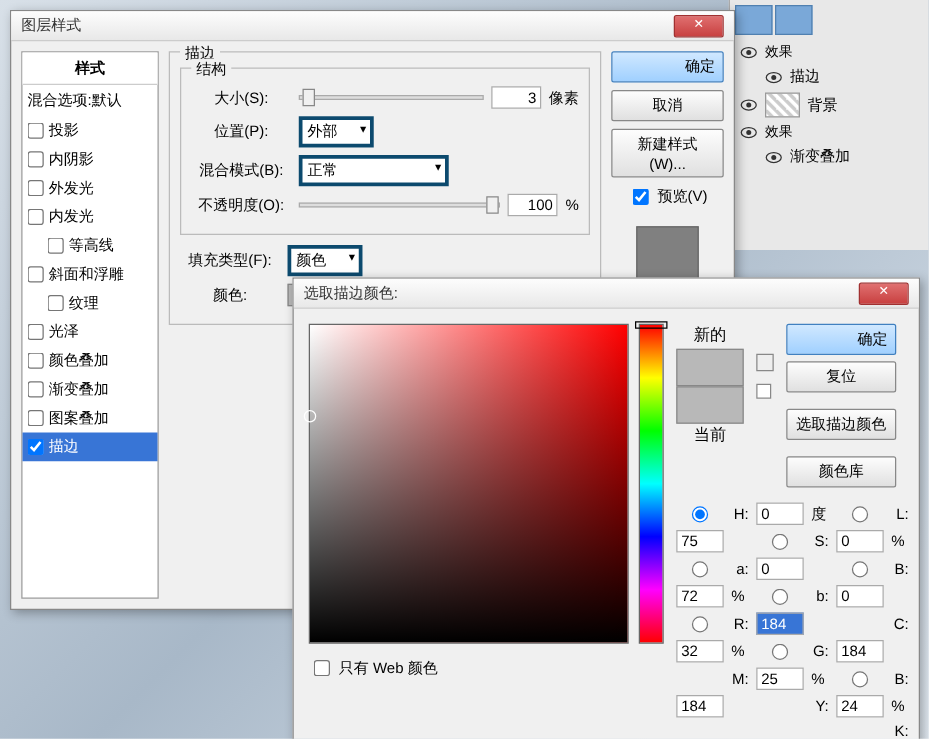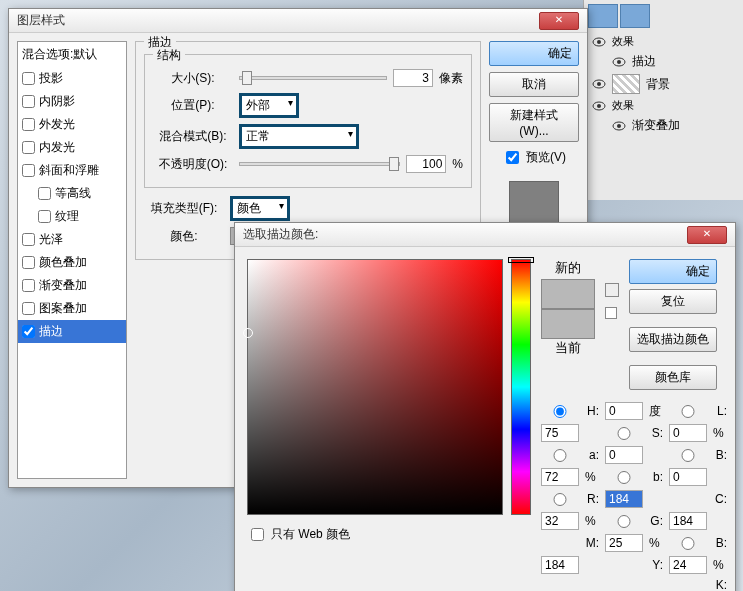--- a/index.html
+++ b/index.html
@@ -124,45 +124,46 @@
   </div>
 </div>
 
 <div class="dialog" id="layer-style-dialog">
   <div class="titlebar">
     <span class="title">图层样式</span>
     <div class="close-btn">✕</div>
   </div>
   <div class="ls-body">
     <div class="style-list">
+      <div class="style-list-header">样式</div>
       <div class="style-item default">混合选项:默认</div>
       <div id="style-items">
           <div class="style-item">
             <input type="checkbox" style="">
             <span>投影</span>
           </div>
           <div class="style-item">
             <input type="checkbox" style="">
             <span>内阴影</span>
           </div>
           <div class="style-item">
             <input type="checkbox" style="">
             <span>外发光</span>
           </div>
           <div class="style-item">
             <input type="checkbox" style="">
             <span>内发光</span>
           </div>
+          <div class="style-item sub">
+            <input type="checkbox" style="">
+            <span>等高线</span>
+          </div>
           <div class="style-item">
             <input type="checkbox" style="">
             <span>斜面和浮雕</span>
-          </div>
-          <div class="style-item sub">
-            <input type="checkbox" style="">
-            <span>等高线</span>
           </div>
           <div class="style-item sub">
             <input type="checkbox" style="">
             <span>纹理</span>
           </div>
           <div class="style-item">
             <input type="checkbox" style="">
             <span>光泽</span>
           </div>
           <div class="style-item">

